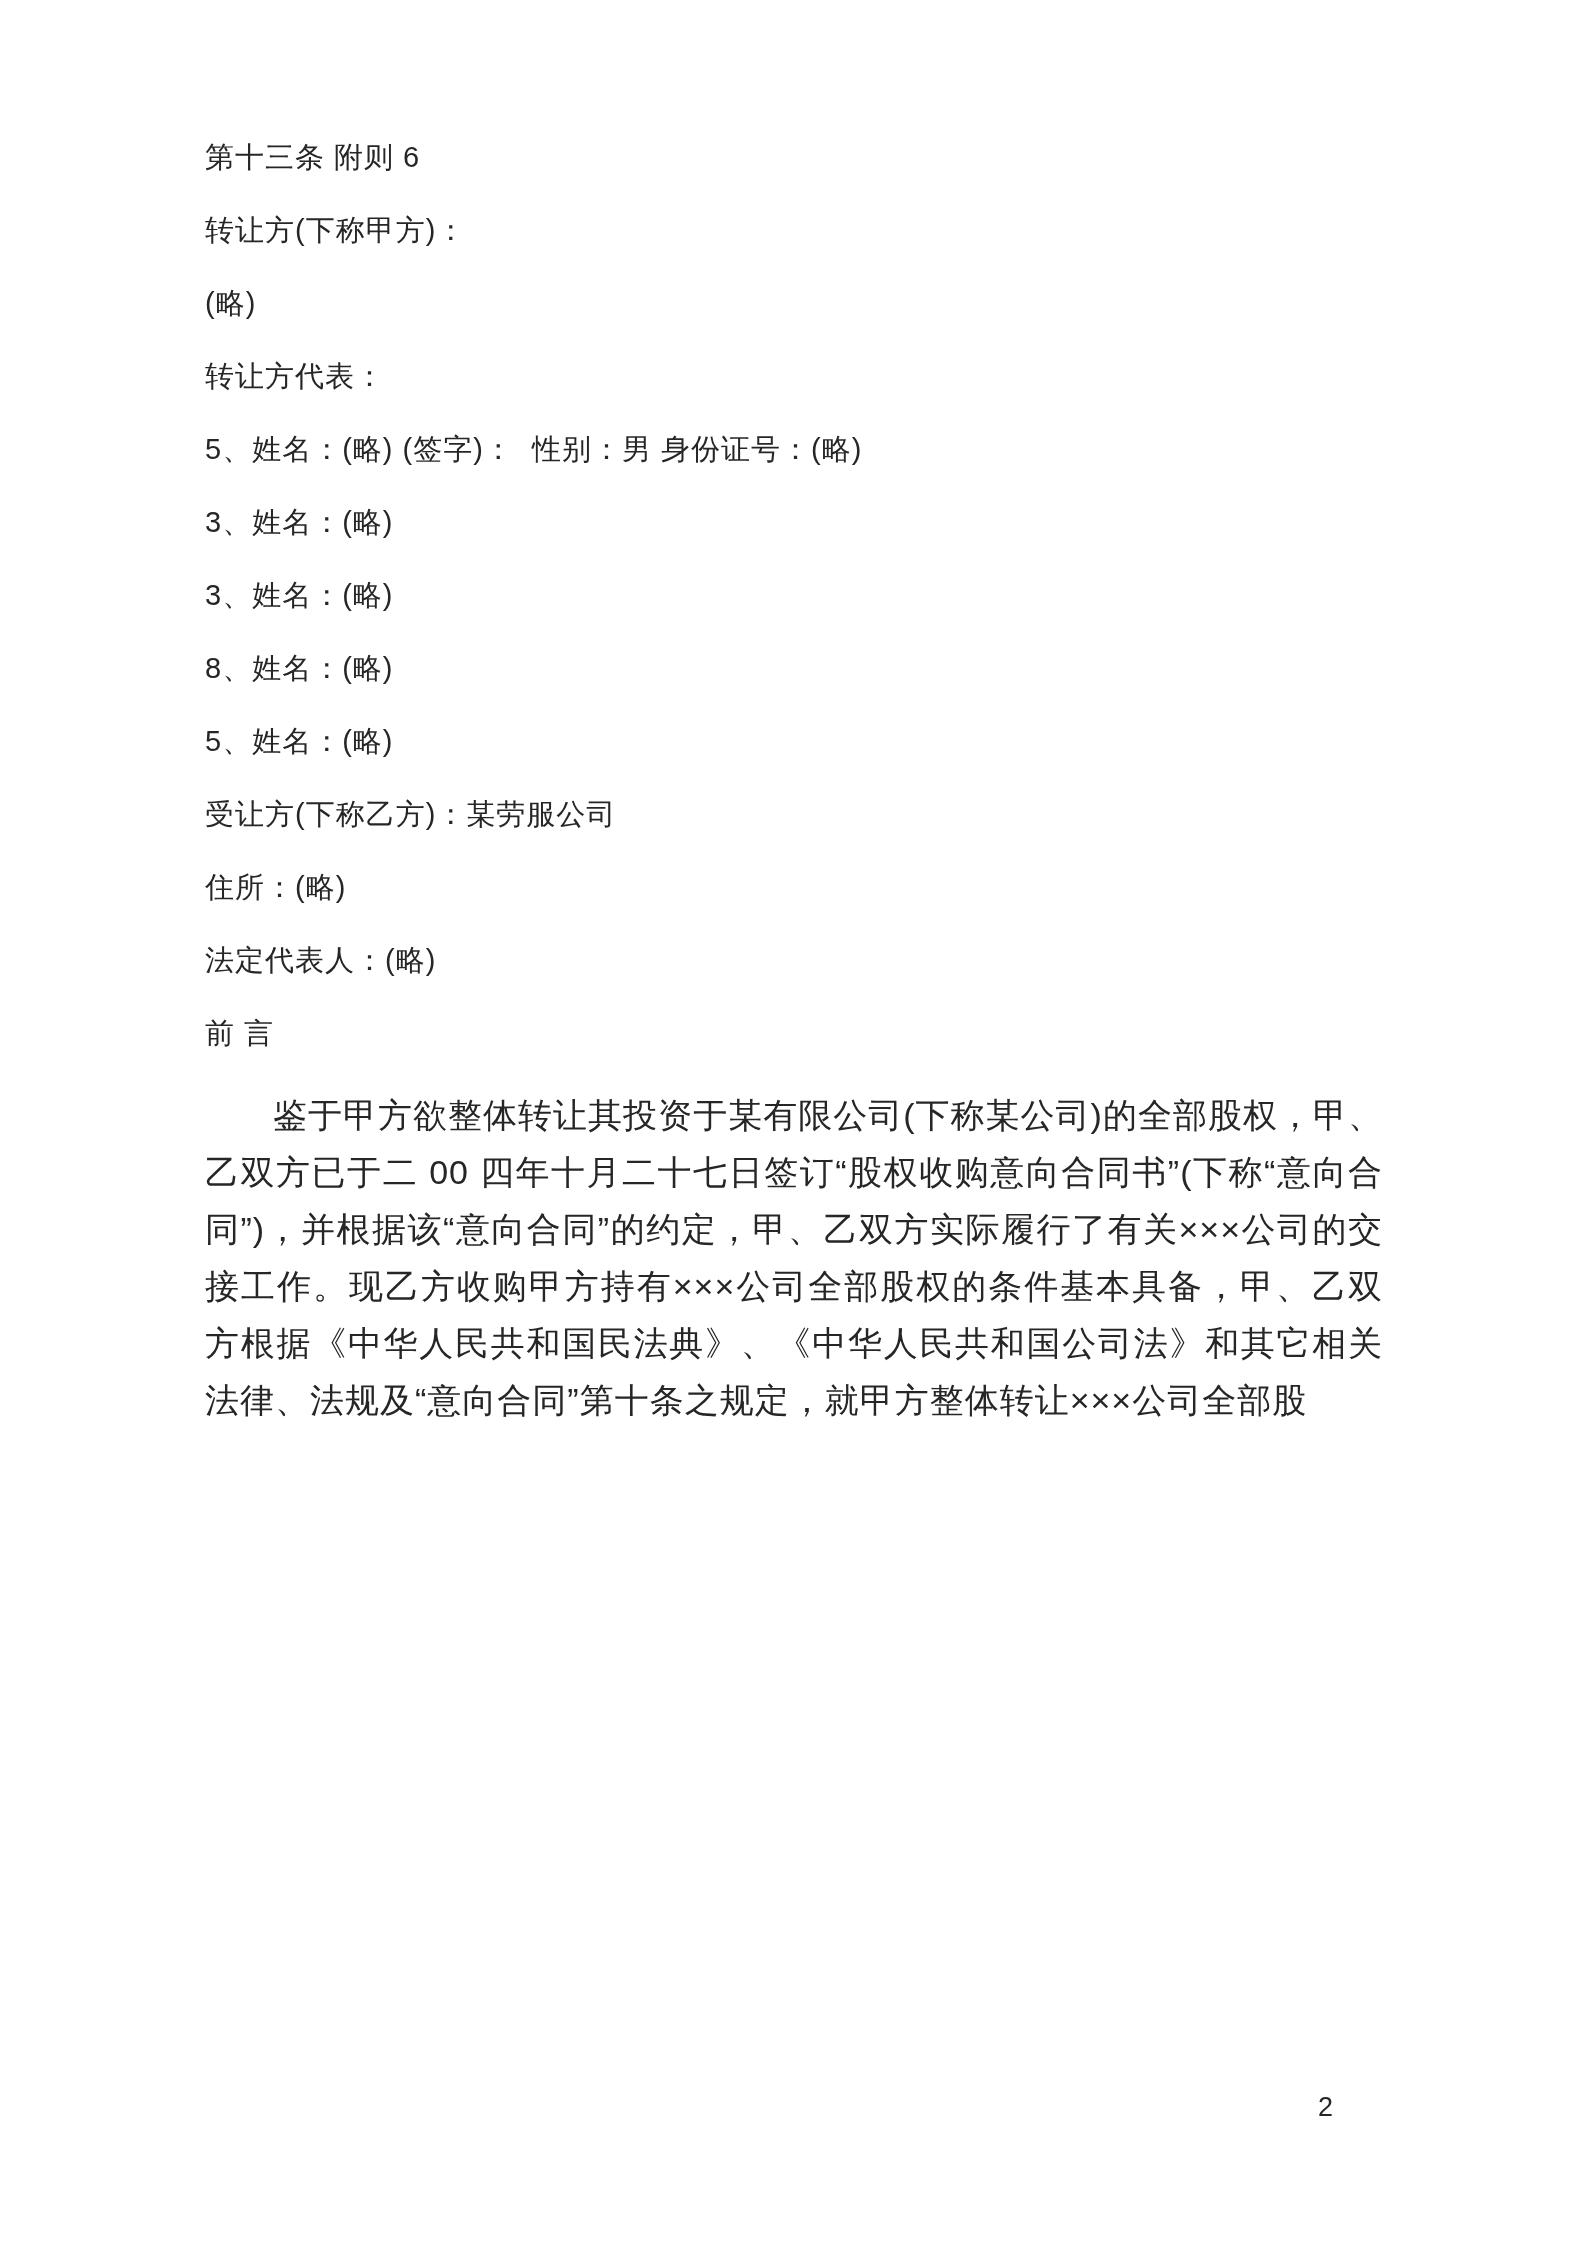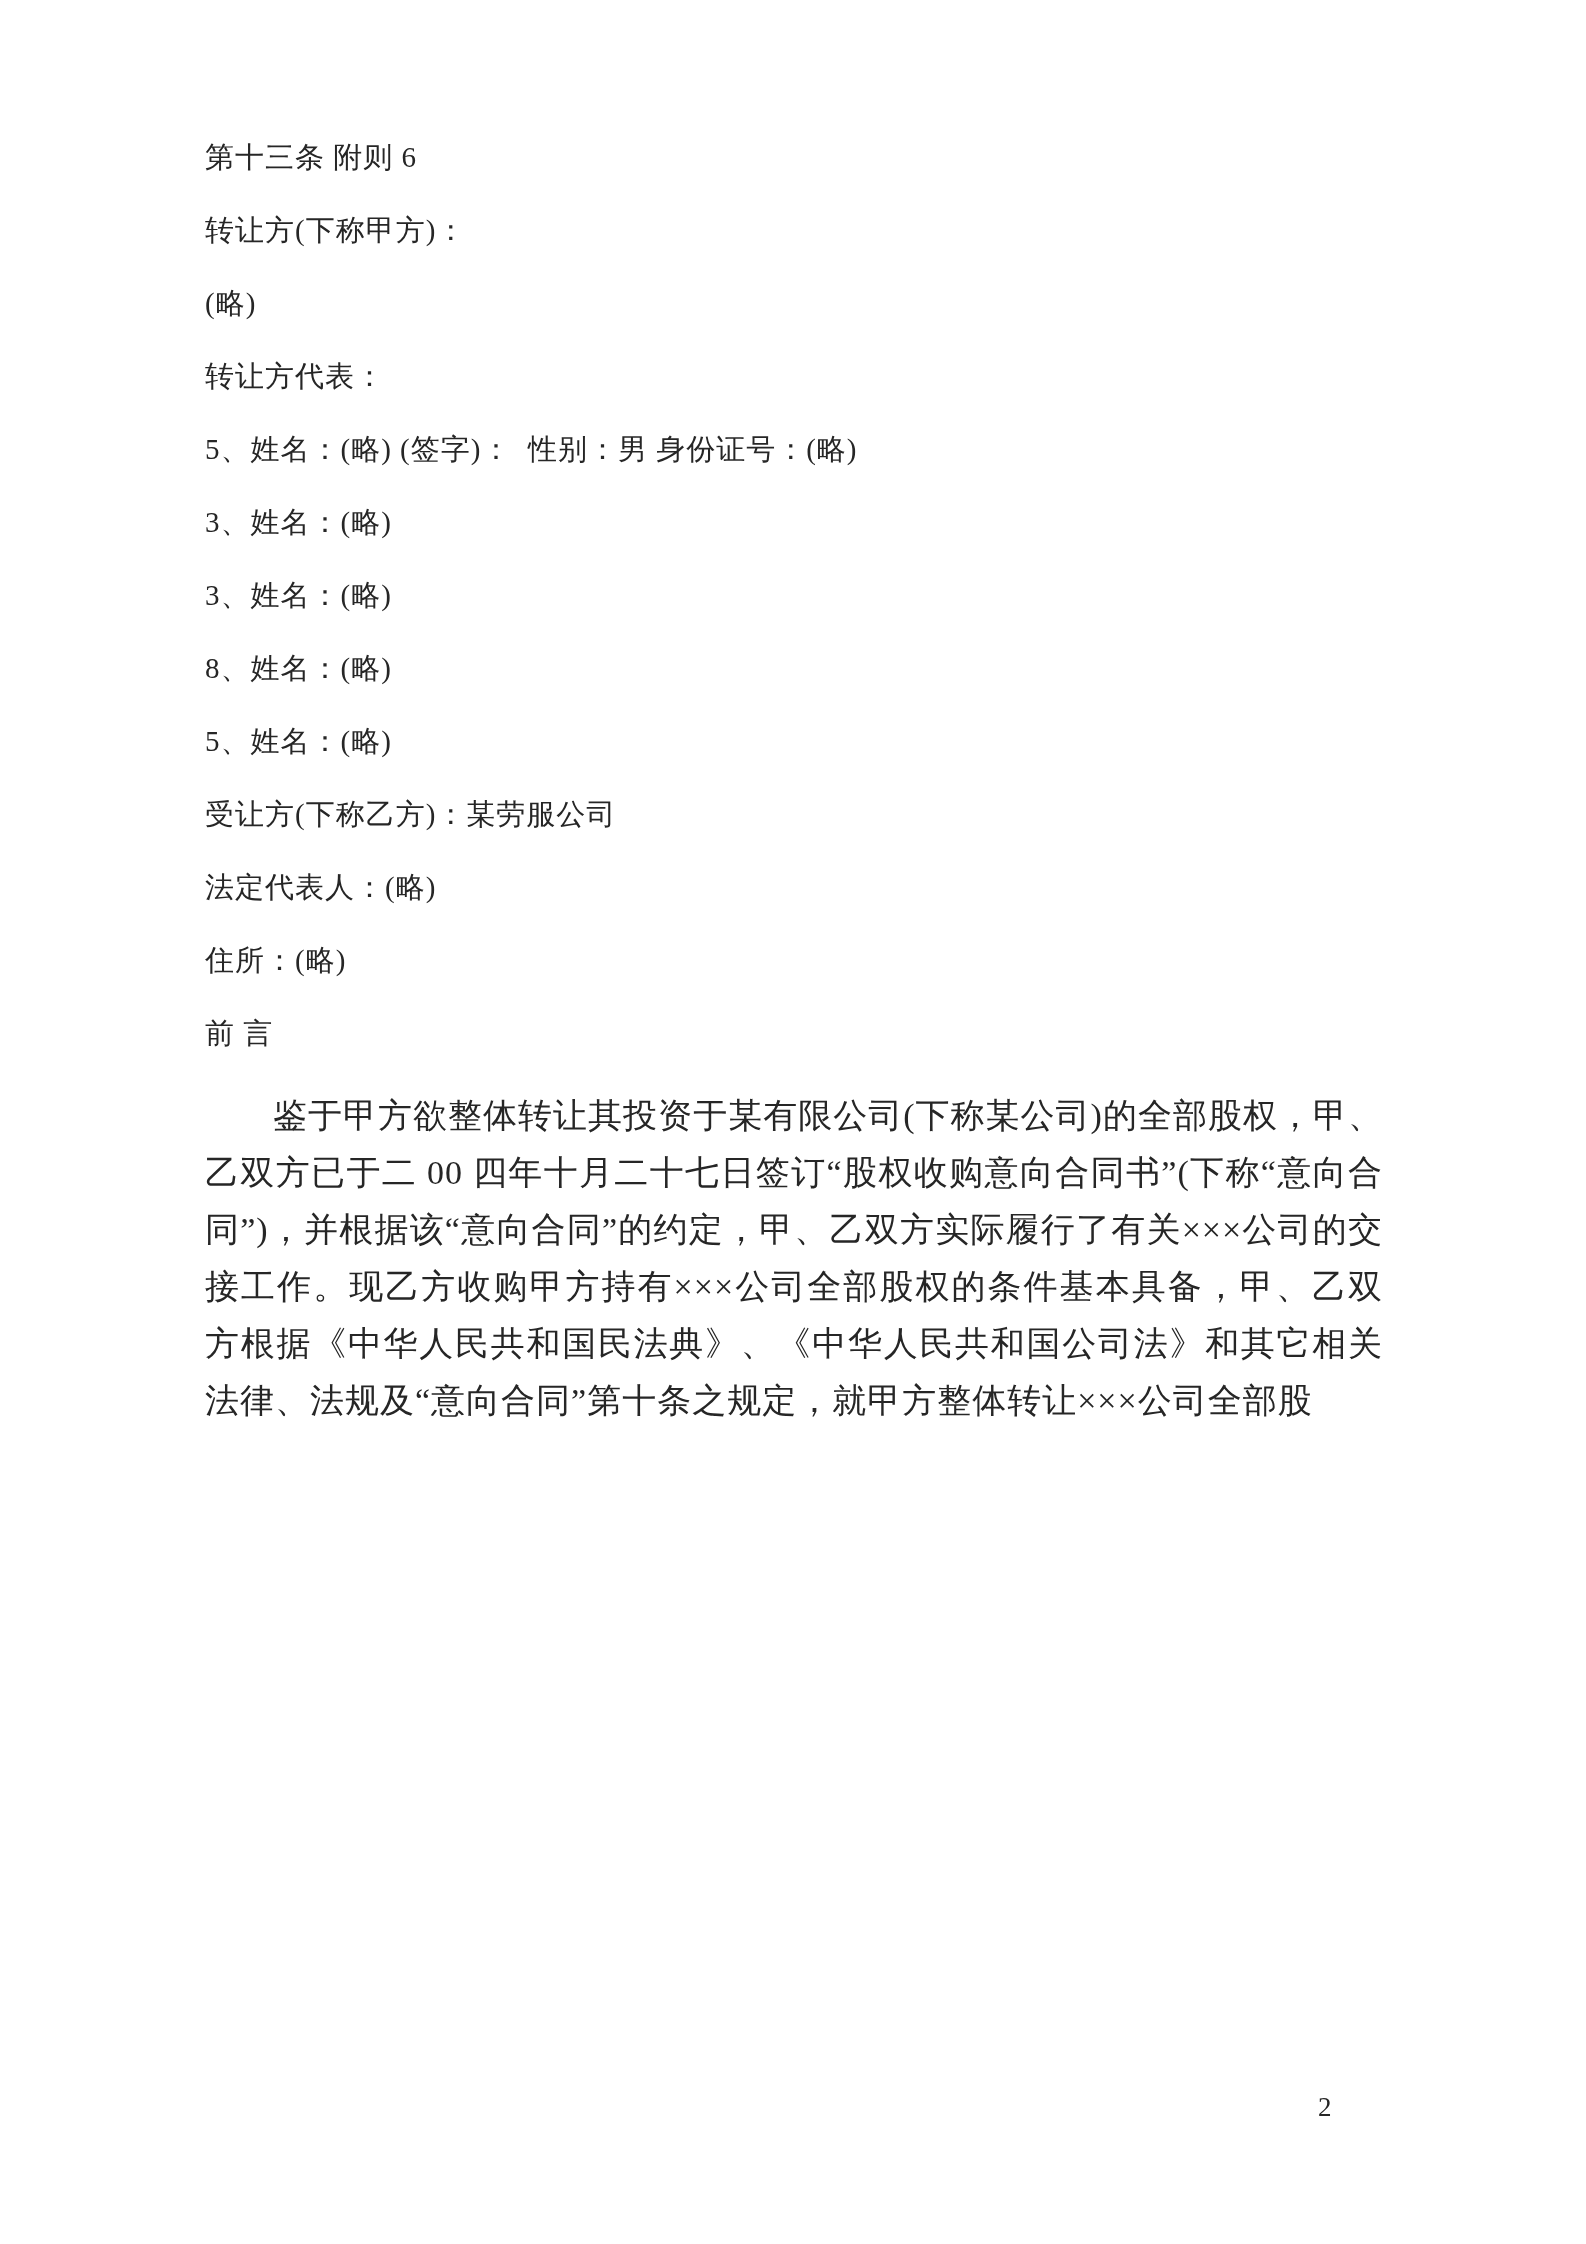--- a/index.html
+++ b/index.html
@@ -6,21 +6,21 @@
     margin: 0;
     padding: 0;
     background: #ffffff;
   }
   .page {
     position: relative;
     width: 1586px;
     height: 2244px;
     background: #ffffff;
     overflow: hidden;
-    font-family: Liberation Serif, serif;
+    font-family: Liberation Sans, sans-serif;
     color: #262626;
   }
   .content {
     position: absolute;
     left: 205px;
     top: 138px;
     width: 1178px;
   }
   .doc-line {
     font-size: 29px;
@@ -57,19 +57,19 @@
     <div class="doc-line">第十三条 附则 6</div>
     <div class="doc-line">转让方(下称甲方)：</div>
     <div class="doc-line">(略)</div>
     <div class="doc-line">转让方代表：</div>
     <div class="doc-line">5、姓名：(略) (签字)：  性别：男 身份证号：(略)</div>
     <div class="doc-line">3、姓名：(略)</div>
     <div class="doc-line">3、姓名：(略)</div>
     <div class="doc-line">8、姓名：(略)</div>
     <div class="doc-line">5、姓名：(略)</div>
     <div class="doc-line">受让方(下称乙方)：某劳服公司</div>
+    <div class="doc-line">住所：(略)</div>
     <div class="doc-line">法定代表人：(略)</div>
-    <div class="doc-line">住所：(略)</div>
     <div class="doc-line">前 言</div>
     <p class="doc-paragraph">鉴于甲方欲整体转让其投资于某有限公司(下称某公司)的全部股权，甲、乙双方已于二 00 四年十月二十七日签订“股权收购意向合同书”(下称“意向合同”)，并根据该“意向合同”的约定，甲、乙双方实际履行了有关×××公司的交接工作。现乙方收购甲方持有×××公司全部股权的条件基本具备，甲、乙双方根据《中华人民共和国民法典》、《中华人民共和国公司法》和其它相关法律、法规及“意向合同”第十条之规定，就甲方整体转让×××公司全部股</p>
   </div>
   <div class="page-number">2</div>
 </div>
 
 </body></html>

